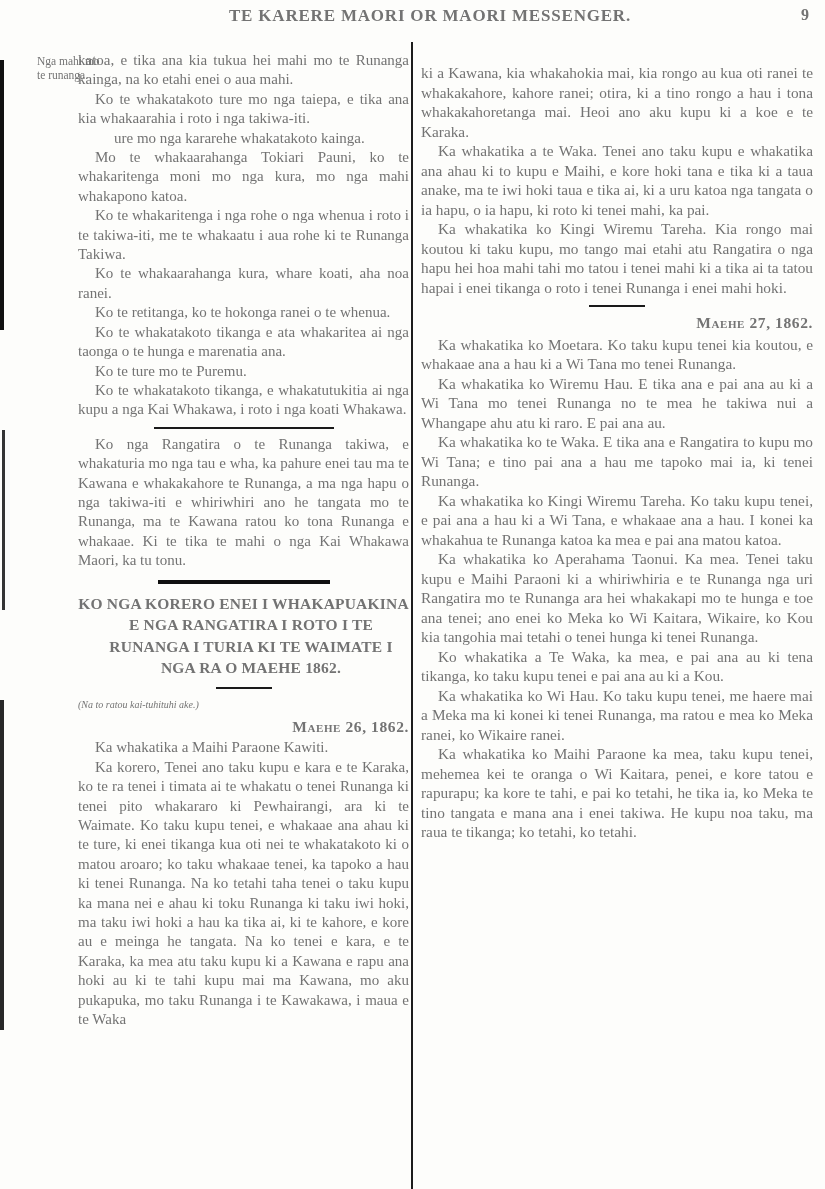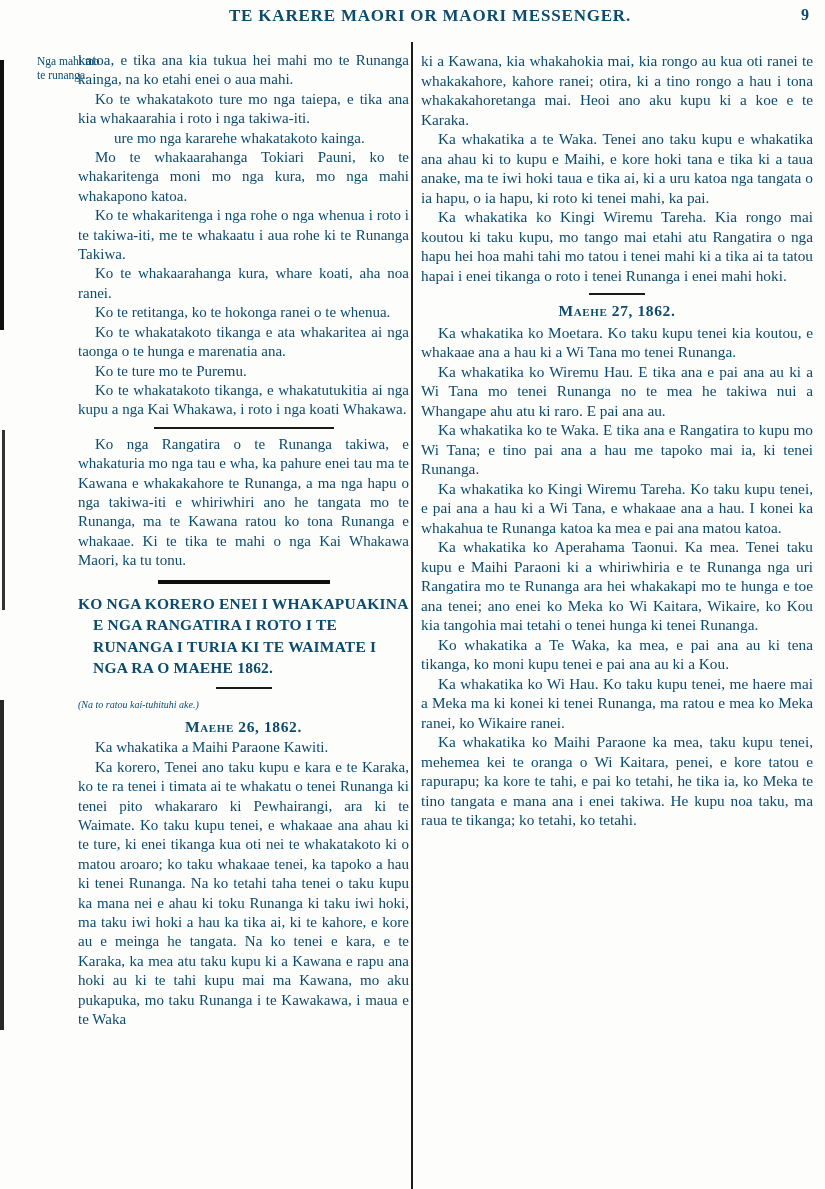--- a/index.html
+++ b/index.html
@@ -1,20 +1,20 @@
 <!DOCTYPE html>
 <html><head>
 <meta charset="utf-8">
 <style>
   html,body{margin:0;padding:0;background:#e8e8e4;}
   .page{
     position:relative;
     width:825px;height:1189px;
     background:#fdfdfb;
-    color:#0c4a6e;
+    color:#737373;
     font-family:"Liberation Serif","DejaVu Serif",serif;
     overflow:hidden;
     box-sizing:border-box;
   }
   .masthead{
     position:absolute;left:95px;right:60px;top:6px;
     text-align:center;
     font-weight:bold;font-size:17px;letter-spacing:0.8px;
     white-space:nowrap;
   }
@@ -28,36 +28,36 @@
   }
   .margin-note{
     position:absolute;left:2px;top:55px;width:74px;
     font-size:11.5px;line-height:13.5px;margin-left:35px;
   }
   .col{
     position:absolute;top:51px;
     text-align:justify;
   }
   .col-left{left:78px;width:331px;font-size:15px;line-height:19.4px;}
-  .col-right{left:421px;width:392px;font-size:15.3px;line-height:19.5px;}
+  .col-right{left:421px;width:392px;font-size:15.3px;line-height:19.5px;margin-top:12px;}
   .para{margin:0;text-align:justify;}
   .ind{text-indent:17px;}
   .ind2{text-indent:36px;}
   .rule-s{width:180px;height:2px;background:#1a1a1a;margin:7px auto 6px;}
   .rule-heavy{width:172px;height:4px;background:#101010;margin:9px auto 9px;}
   .rule-xs{width:56px;height:2px;background:#1a1a1a;margin:8px auto 6px;}
   .sec-head{
     font-weight:bold;font-size:15.5px;line-height:21.5px;
-    letter-spacing:0.2px;text-align:left;
+    letter-spacing:0.2px;text-align:center;
     padding-left:15px;text-indent:-15px;
     margin:2px 0 6px;
   }
   .byline{font-style:italic;font-size:10px;margin:2px 0 3px;}
   .date-head{
-    text-align:center;font-weight:bold;font-size:15.5px;
+    text-align:right;font-weight:bold;font-size:15.5px;
     font-variant:small-caps;letter-spacing:0.6px;margin:1px 0 2px;
   }
   .artifact{position:absolute;background:#111;}
   .a1{left:0;top:60px;width:4px;height:270px;}
   .a2{left:2px;top:430px;width:3px;height:180px;opacity:.85;}
   .a3{left:0;top:700px;width:4px;height:330px;opacity:.9;}
 </style>
 </head>
 <body>
 
@@ -113,18 +113,18 @@
 
     <div class="rule-xs"></div>
 
     <div class="date-head">Maehe 27, 1862.</div>
 
     <p class="para ind">Ka whakatika ko Moetara. Ko taku kupu tenei kia koutou, e whakaae ana a hau ki a Wi Tana mo tenei Runanga.</p>
     <p class="para ind">Ka whakatika ko Wiremu Hau. E tika ana e pai ana au ki a Wi Tana mo tenei Runanga no te mea he takiwa nui a Whangape ahu atu ki raro. E pai ana au.</p>
     <p class="para ind">Ka whakatika ko te Waka. E tika ana e Rangatira to kupu mo Wi Tana; e tino pai ana a hau me tapoko mai ia, ki tenei Runanga.</p>
     <p class="para ind">Ka whakatika ko Kingi Wiremu Tareha. Ko taku kupu tenei, e pai ana a hau ki a Wi Tana, e whakaae ana a hau. I konei ka whakahua te Runanga katoa ka mea e pai ana matou katoa.</p>
     <p class="para ind">Ka whakatika ko Aperahama Taonui. Ka mea. Tenei taku kupu e Maihi Paraoni ki a whiriwhiria e te Runanga nga uri Rangatira mo te Runanga ara hei whakakapi mo te hunga e toe ana tenei; ano enei ko Meka ko Wi Kaitara, Wikaire, ko Kou kia tangohia mai tetahi o tenei hunga ki tenei Runanga.</p>
-    <p class="para ind">Ko whakatika a Te Waka, ka mea, e pai ana au ki tena tikanga, ko moni kupu tenei e pai ana au ki a Kou.</p>
+    <p class="para ind">Ko whakatika a Te Waka, ka mea, e pai ana au ki tena tikanga, ko taku kupu tenei e pai ana au ki a Kou.</p>
     <p class="para ind">Ka whakatika ko Wi Hau. Ko taku kupu tenei, me haere mai a Meka ma ki konei ki tenei Runanga, ma ratou e mea ko Meka ranei, ko Wikaire ranei.</p>
     <p class="para ind">Ka whakatika ko Maihi Paraone ka mea, taku kupu tenei, mehemea kei te oranga o Wi Kaitara, penei, e kore tatou e rapurapu; ka kore te tahi, e pai ko tetahi, he tika ia, ko Meka te tino tangata e mana ana i enei takiwa. He kupu noa taku, ma raua te tikanga; ko tetahi, ko tetahi.</p>
   </div>
 
 </div>
 
 </body></html>

